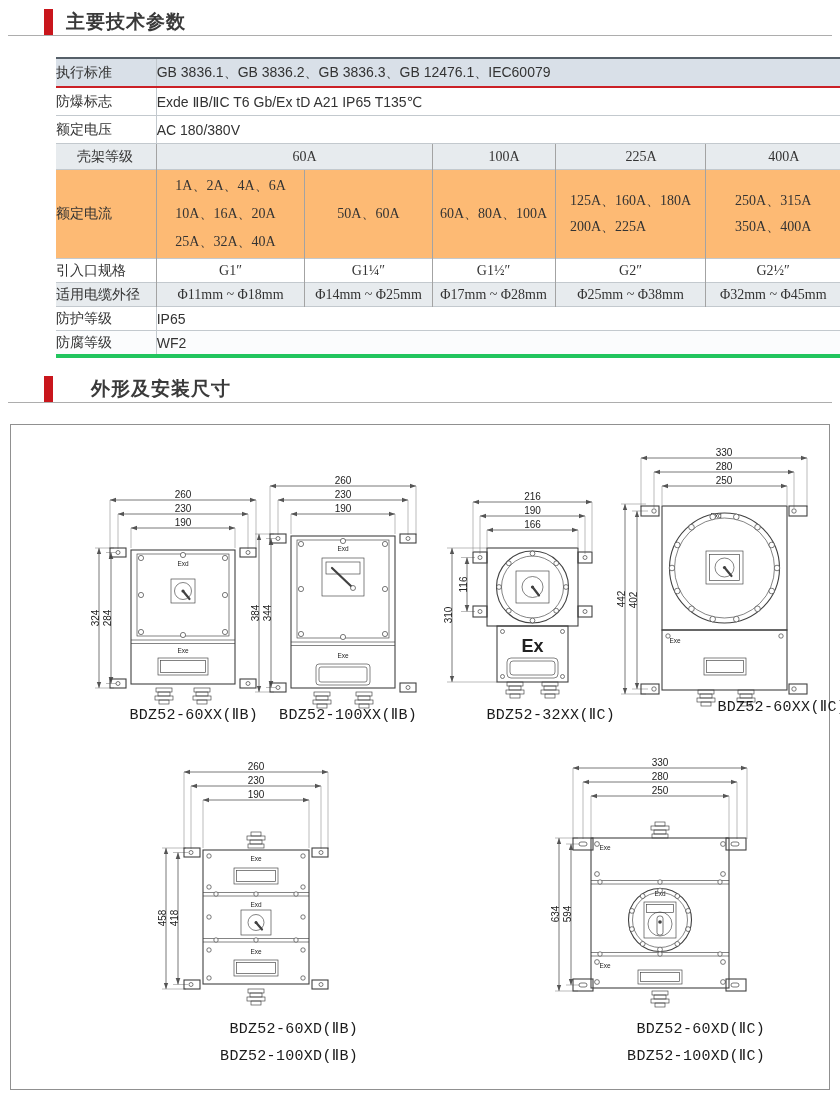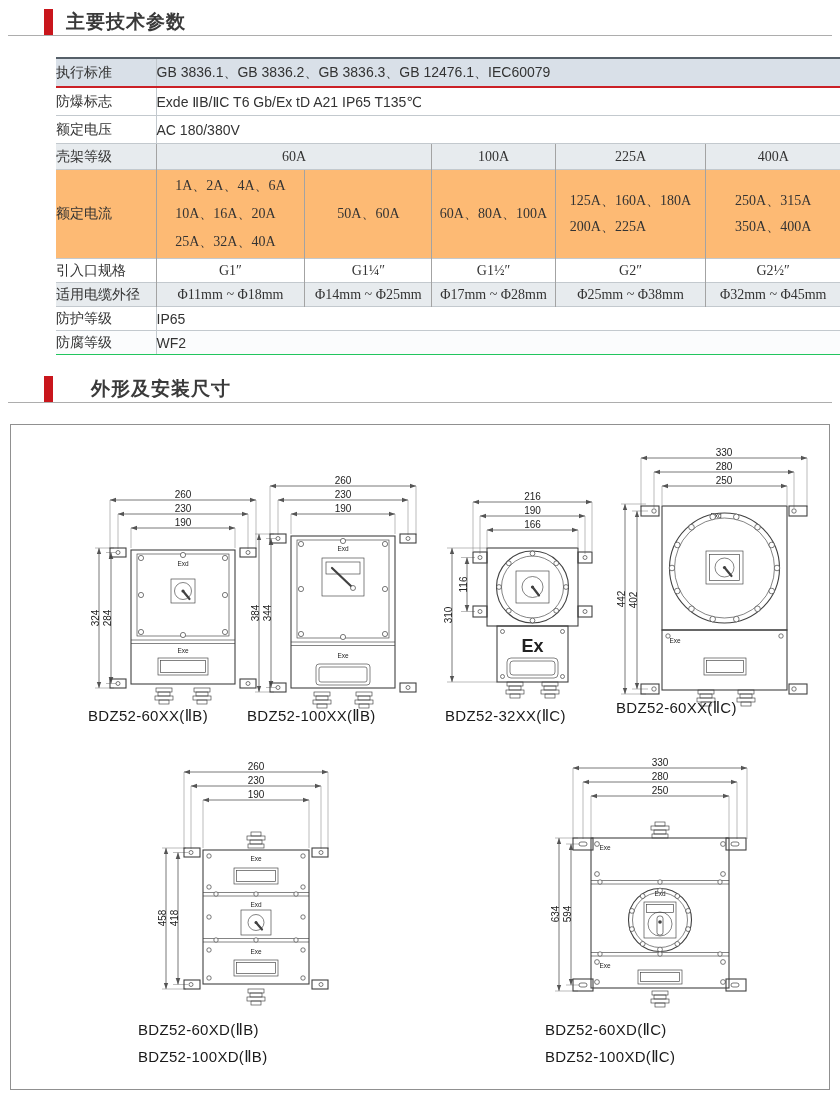--- a/index.html
+++ b/index.html
@@ -9,45 +9,45 @@
   .sec{position:absolute;left:8px;display:flex;align-items:center;padding-left:36px;}
   .sec .bar{width:9px;height:26px;background:#c9161c;margin-right:13px;}
   .sec .t{font-size:19px;font-weight:bold;color:#3a3a3a;letter-spacing:1px;}
   .sec-line{position:absolute;left:8px;width:824px;height:1px;background:#adadad;}
   
   table.spec{position:absolute;left:25px;top:57px;border-collapse:collapse;table-layout:fixed;
              border-top:2px solid #566069;font-size:14px;color:#333;margin-left:31px;}
   table.spec td{border-top:1px solid #c3c9ce;padding:0;vertical-align:middle;}
   table.spec tr.r1 td{background:#d9e0e8;border-top:none;border-bottom:2px solid #cb2026;height:27px;}
   table.spec tr.r2 td,table.spec tr.r3 td{height:27px;background:#fff;}
-  table.spec tr.r4 td{height:25px;background:#e7ebee;}
+  table.spec tr.r4 td{height:25px;background:#e7ebee;padding-left:21px;}
   table.spec tr.r5 td{height:88px;background:#fdba74;}
   table.spec tr.r6 td{height:23px;background:#fff;}
   table.spec tr.r7 td{height:23px;background:#e7ebee;}
   table.spec tr.r8 td{height:23px;background:#fff;}
-  table.spec tr.r9 td{height:23px;background:#fbfcfd;border-bottom:1px solid #22c55e;}
+  table.spec tr.r9 td{height:23px;background:#fbfcfd;border-bottom:4px solid #22c55e;}
   td.lab{padding-left:16px;}
   td.val{border-left:1px solid #c3c9ce;padding-left:29px;}
   td.c{border-left:1px solid #a3a3a3;text-align:center;font-family:Liberation Serif, serif;}
   .ml{display:inline-block;text-align:left;line-height:28px;}
   .ml2{display:inline-block;text-align:left;line-height:26px;}
   
   .obox{position:absolute;left:10px;top:424px;width:818px;height:664px;border:1px solid #909090;background:#fff;}
   svg.dw{position:absolute;overflow:visible;}
   svg .dim{stroke:#555;stroke-width:0.8;}
   svg .ext{stroke:#8f8f8f;stroke-width:0.6;}
   svg .bd{stroke:#414141;fill:none;stroke-width:1.1;}
   svg .tn{stroke:#414141;fill:none;stroke-width:0.65;}
   svg .bl{stroke:#414141;fill:#fff;stroke-width:0.7;}
   svg .hd{stroke:#414141;stroke-width:2.2;stroke-linecap:round;}
   svg text{font-family:"Liberation Sans","DejaVu Sans",sans-serif;text-anchor:middle;}
   svg .dt{font-size:10px;fill:#222;}
   svg .lb{font-size:6.5px;fill:#222;}
   svg .exb{font-size:18px;font-weight:bold;fill:#222;}
-  .cap{position:absolute;text-align:left;font-size:15px;color:#1a1a1a;line-height:27px;letter-spacing:0.3px;}
+  .cap{position:absolute;text-align:right;font-size:15px;color:#1a1a1a;line-height:27px;letter-spacing:0.3px;font-family:Liberation Mono, monospace;}
 </style>
 </head>
 <body>
 
 <div class="page">
 
   <svg width="0" height="0" style="position:absolute">
     <defs>
       <marker id="ar" markerWidth="7" markerHeight="6" refX="6.4" refY="3" orient="auto-start-reverse" markerUnits="userSpaceOnUse">
         <path d="M0,0.7 L6.4,3 L0,5.3 Z" fill="#555"></path>

